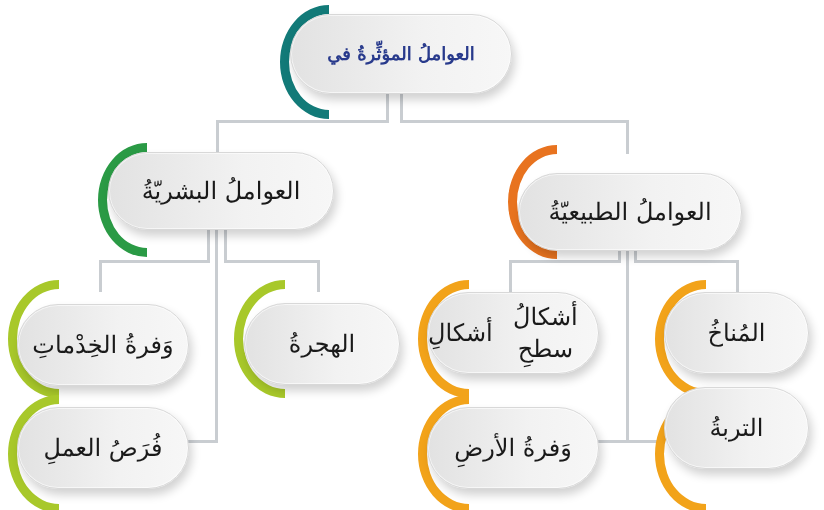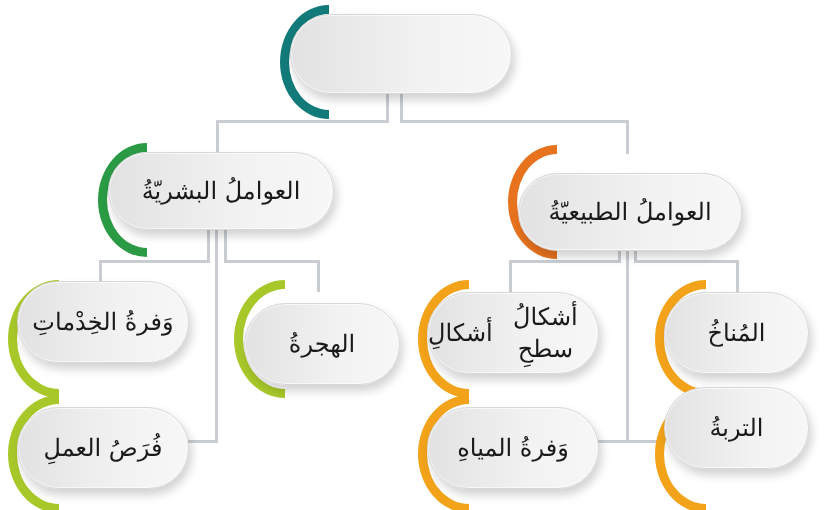--- a/index.html
+++ b/index.html
@@ -44,40 +44,41 @@
   <div class="line" style="left:634px;top:260px;width:105px;height:3px;"></div>
   <div class="line" style="left:509px;top:260px;width:3px;height:32px;"></div>
   <div class="line" style="left:736px;top:260px;width:3px;height:32px;"></div>
   <div class="line" style="left:626px;top:230px;width:3px;height:212px;"></div>
   <div class="line" style="left:596px;top:440px;width:68px;height:3px;"></div>
 </div>
 
 <div class="node">
   <div class="arc" style="left:280px;top:5px;width:80px;height:96px;border-width:9px;border-color:#127a78;"></div>
   <div class="pill root" style="left:290px;top:14px;width:220px;height:78px;flex-direction:column;">
+    <span>العواملُ المؤثِّرةُ في</span>
   </div>
 </div>
 
 <div class="node">
   <div class="arc" style="left:98px;top:143px;width:80px;height:96px;border-width:9px;border-color:#2a9a45;"></div>
   <div class="pill" style="left:108px;top:152px;width:224px;height:76px;">
     <span>العواملُ البشريّةُ</span>
   </div>
 </div>
 
 <div class="node">
   <div class="arc" style="left:508px;top:145px;width:80px;height:96px;border-width:9px;border-color:#e8731f;"></div>
   <div class="pill" style="left:518px;top:142px;width:222px;height:76px;margin-top:31px;">
     <span>العواملُ الطبيعيّةُ</span>
   </div>
 </div>
 
 <div class="node">
   <div class="arc" style="left:8px;top:280px;width:84px;height:100px;border-width:9px;border-color:#a8c82a;"></div>
-  <div class="pill" style="left:17px;top:281px;width:170px;height:80px;">
+  <div class="pill" style="left:17px;top:304px;width:170px;height:80px;">
     <span>وَفرةُ الخِدْماتِ</span>
   </div>
 </div>
 
 <div class="node">
   <div class="arc" style="left:234px;top:280px;width:84px;height:100px;border-width:9px;border-color:#a8c82a;"></div>
   <div class="pill" style="left:244px;top:303px;width:154px;height:80px;align-items:center;">
     <span>الهجرةُ</span>
   </div>
 </div>
@@ -100,21 +101,21 @@
 <div class="node">
   <div class="arc" style="left:655px;top:280px;width:84px;height:100px;border-width:9px;border-color:#f2a31a;"></div>
   <div class="pill" style="left:664px;top:292px;width:143px;height:80px;">
     <span>المُناخُ</span>
   </div>
 </div>
 
 <div class="node">
   <div class="arc" style="left:418px;top:395px;width:84px;height:100px;border-width:9px;border-color:#f2a31a;"></div>
   <div class="pill" style="left:427px;top:407px;width:170px;height:80px;">
-    <span>وَفرةُ المياهِ</span>
+    <span>وَفرةُ الأرضِ</span>
   </div>
 </div>
 
 <div class="node">
   <div class="arc" style="left:655px;top:395px;width:84px;height:100px;border-width:9px;border-color:#f2a31a;"></div>
   <div class="pill" style="left:664px;top:387px;width:143px;height:80px;">
     <span>التربةُ</span>
   </div>
 </div>
 

